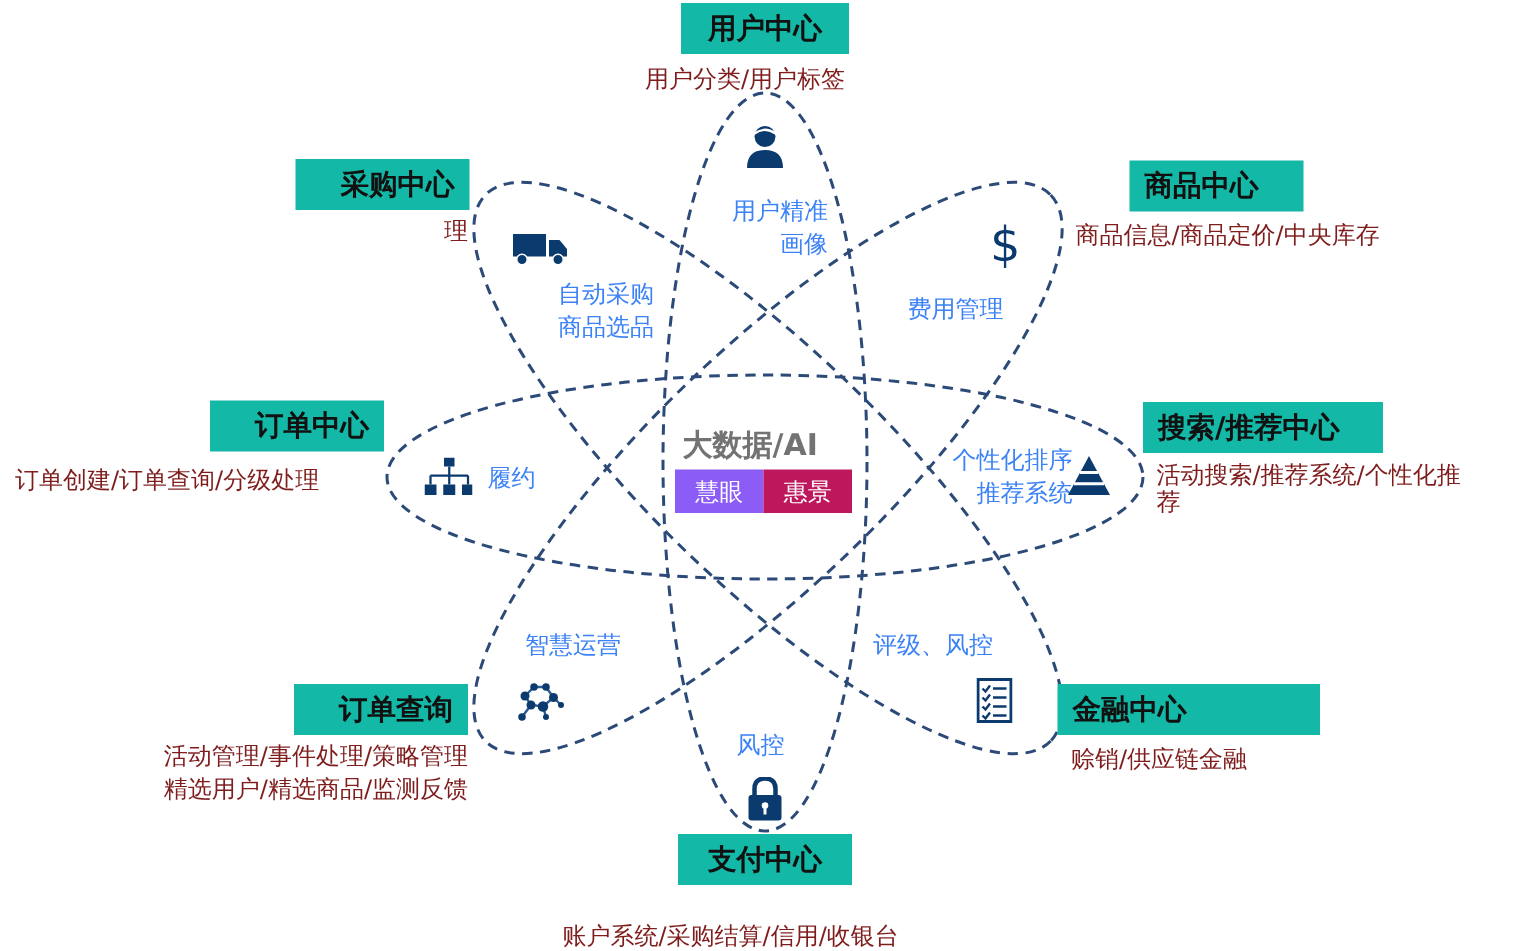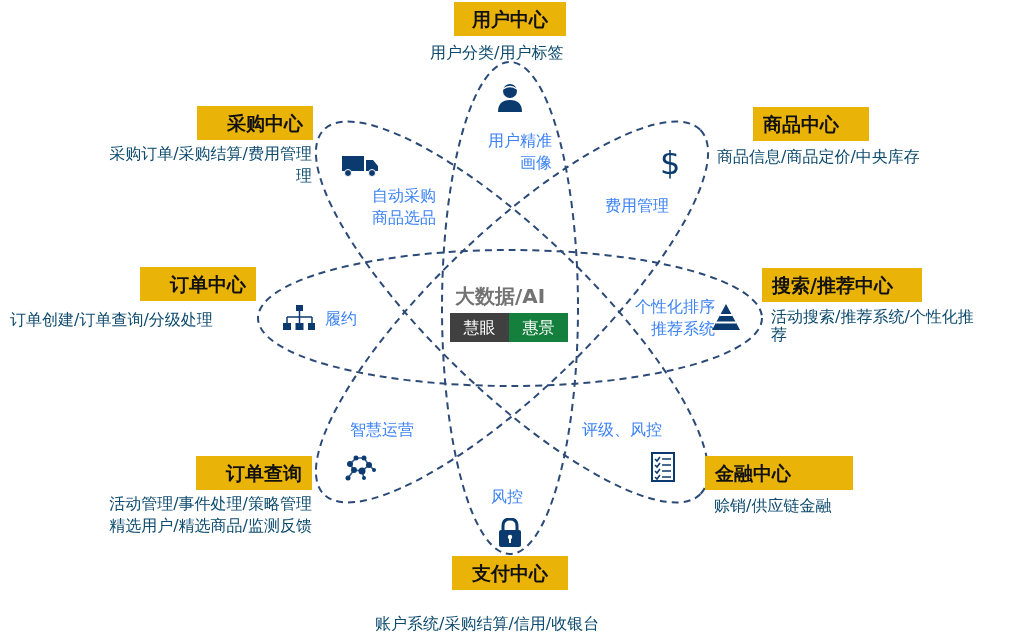--- a/index.html
+++ b/index.html
@@ -1,28 +1,28 @@
 <!DOCTYPE html>
 <html><head>
 <meta charset="utf-8">
 <style>
   html, body { margin:0; padding:0; background:#ffffff; }
   body { width:1021px; height:634px; position:relative; overflow:hidden;
          font-family:"DejaVu Sans","Liberation Sans",sans-serif; color:#111; }
   svg.orbits { position:absolute; left:0; top:0; }
-  .hdr { position:absolute; background:#eab308; font-weight:bold; font-size:19px;
+  .hdr { position:absolute; background:#14b8a6; font-weight:bold; font-size:19px;
          height:34px; line-height:34px; padding:0 10px; box-sizing:border-box; color:#111; }
-  .desc { position:absolute; font-size:16px; line-height:22px; color:#0c4a6e; }
+  .desc { position:absolute; font-size:16px; line-height:22px; color:#7f1d1d; }
   .node { position:absolute; font-weight:normal; font-size:16px; line-height:22px; text-align:right; color:#3b82f6; }
   .icon { position:absolute; }
   .core-title { position:absolute; left:455px; top:283px; font-weight:bold; font-size:20px; color:#737373; }
   .core-tags { position:absolute; left:450px; top:313px; display:flex; height:29px; }
   .core-tags span { display:block; width:59px; height:29px; line-height:29px; text-align:center; color:#fff; font-size:16px; }
-  .tag-a { background:#404040; }
-  .tag-b { background:#15803d; }
+  .tag-a { background:#8b5cf6; }
+  .tag-b { background:#be185d; }
 </style>
 </head>
 <body>
 
 <svg class="orbits" width="1021" height="634" viewBox="0 0 1021 634">
   <g fill="none" stroke="#2c4a78" stroke-width="2" stroke-dasharray="7,5">
     <ellipse cx="510" cy="308" rx="68" ry="246"></ellipse>
     <ellipse cx="510" cy="318" rx="252" ry="68"></ellipse>
     <ellipse cx="512" cy="312" rx="262" ry="78" transform="rotate(44 512 312)"></ellipse>
     <ellipse cx="512" cy="312" rx="262" ry="78" transform="rotate(-44 512 312)"></ellipse>
@@ -33,21 +33,20 @@
 <div class="core-tags">
   <span class="tag-a">慧眼</span>
   <span class="tag-b">惠景</span>
 </div>
 
 <div class="hdr" style="left:454px; top:2px; width:112px; text-align:center;">用户中心</div>
 <div class="desc" style="left:430px; top:42px;">用户分类/用户标签</div>
 
 <div class="hdr" style="left:197px; top:106px; width:116px; text-align:right;">采购中心</div>
 <div class="desc" style="left:50px; top:143px; width:262px; text-align:right;">
-  <div>采购订单/采购结算/费用管理</div>
   <div>理</div>
 </div>
 
 <div class="hdr" style="left:708px; top:107px; width:116px;margin-left:45px;">商品中心</div>
 <div class="desc" style="left:717px; top:146px;">商品信息/商品定价/中央库存</div>
 
 <div class="hdr" style="left:140px; top:267px; width:116px; text-align:right;">订单中心</div>
 <div class="desc" style="left:10px; top:309px;">订单创建/订单查询/分级处理</div>
 
 <div class="hdr" style="left:762px; top:268px; width:160px;">搜索/推荐中心</div>
@@ -55,21 +54,21 @@
   <div>活动搜索/推荐系统/个性化推</div>
   <div style="margin-top:-4px;">荐</div>
 </div>
 
 <div class="hdr" style="left:196px; top:456px; width:116px; text-align:right;">订单查询</div>
 <div class="desc" style="left:60px; top:493px; width:252px; text-align:right;">
   <div>活动管理/事件处理/策略管理</div>
   <div>精选用户/精选商品/监测反馈</div>
 </div>
 
-<div class="hdr" style="left:705px; top:456px; width:148px;">金融中心</div>
+<div class="hdr" style="left:705px; top:456px; width:175px;">金融中心</div>
 <div class="desc" style="left:714px; top:495px;">赊销/供应链金融</div>
 
 <div class="hdr" style="left:452px; top:556px; width:116px; text-align:center;">支付中心</div>
 <div class="desc" style="left:375px; top:613px;">账户系统/采购结算/信用/收银台</div>
 
 <div class="node" style="left:468px; top:130px; width:84px;">
   <div>用户精准</div>
   <div>画像</div>
 </div>
 <svg class="icon" style="left:496px; top:82px;" width="28" height="32" viewBox="0 0 28 32">

